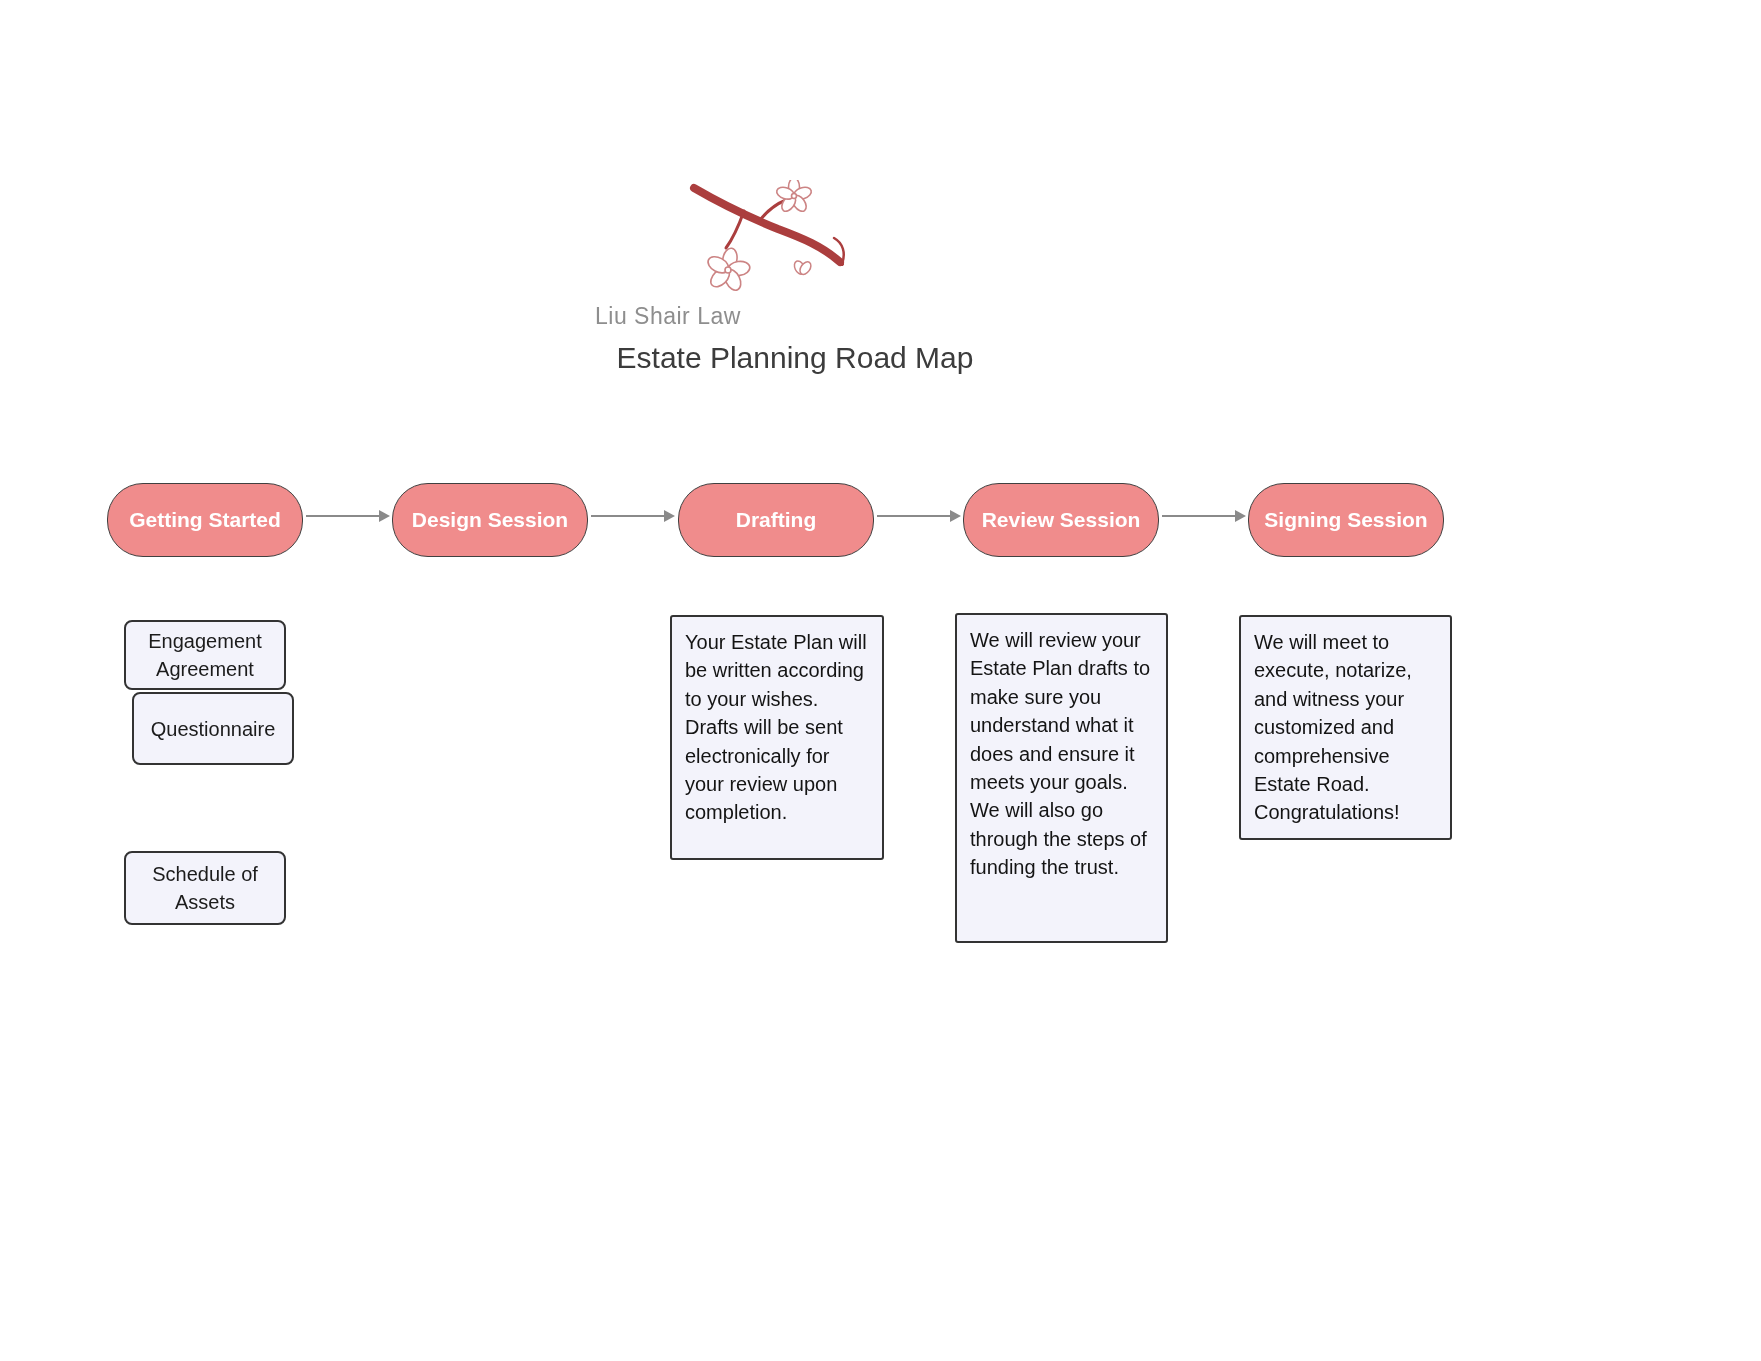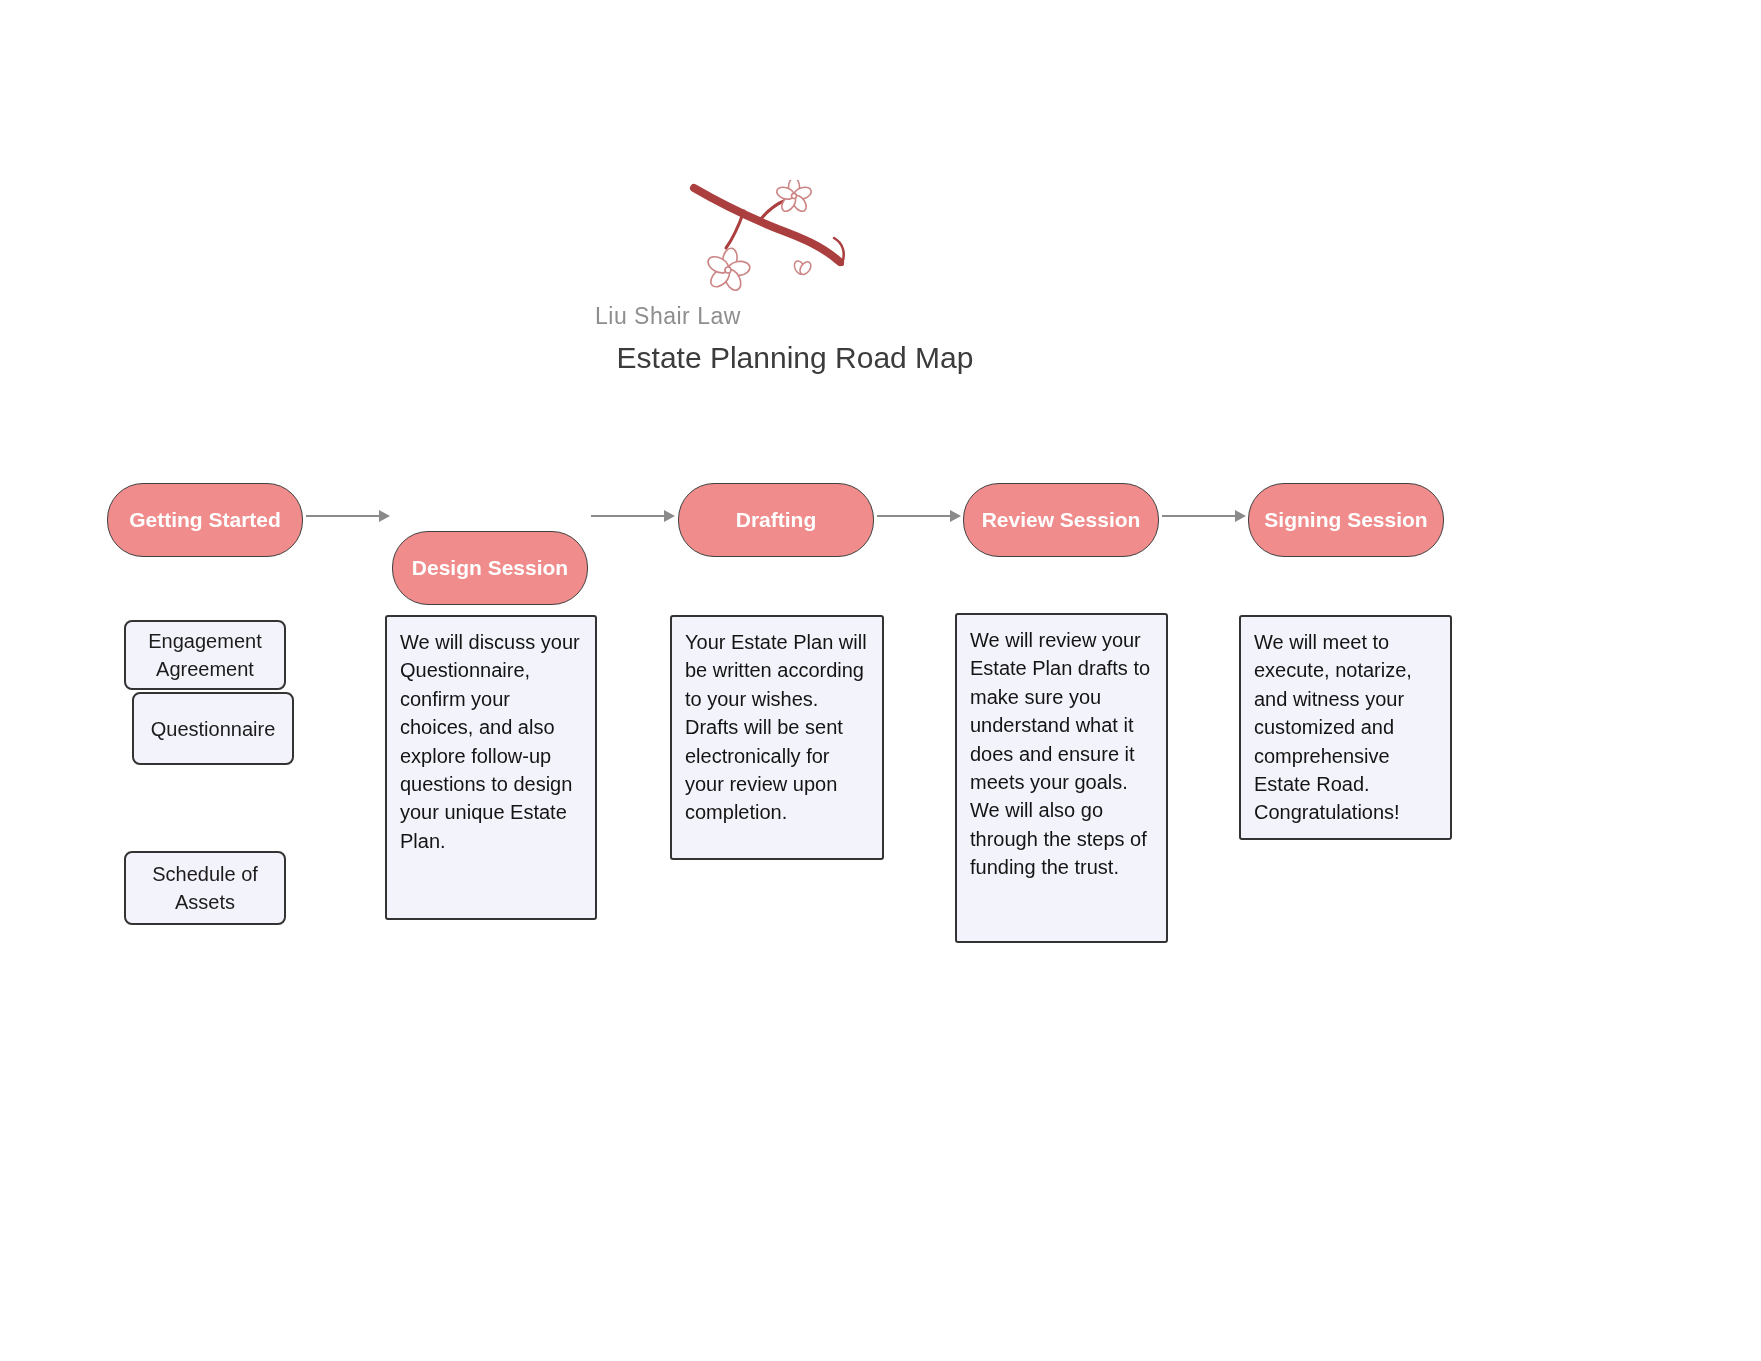--- a/index.html
+++ b/index.html
@@ -96,21 +96,21 @@
       </g>
     </svg>
   </div>
 
   <div class="brand">Liu Shair Law</div>
   <div class="title">Estate Planning Road Map</div>
 
   <div class="pill" style="left:107px;">
     <span>Getting Started</span>
   </div>
-  <div class="pill" style="left:392px;margin-top:48px;">
+  <div class="pill" style="left:392px;">
     <span>Design Session</span>
   </div>
   <div class="pill" style="left:678px;">
     <span>Drafting</span>
   </div>
   <div class="pill" style="left:1248px;">
     <span>Signing Session</span>
   </div>
   <div class="pill" style="left:963px;">
     <span>Review Session</span>
@@ -124,21 +124,20 @@
   <div class="item-box" style="top:620px;height:70px;">
     <span>Engagement Agreement</span>
   </div>
   <div class="item-box" style="top:692px;height:73px;margin-left:8px;">
     <span>Questionnaire</span>
   </div>
   <div class="item-box" style="top:851px;height:74px;">
     <span>Schedule of Assets</span>
   </div>
 
-  <div class="desc-box" style="left:385px;top:615px;width:212px;min-height:305px;">We will discuss your Questionnaire, confirm your choices, and also explore follow-up questions to design your unique Estate Plan.</div>
 
   <div class="desc-box" style="left:670px;top:615px;width:214px;min-height:245px;">Your Estate Plan will be written according to your wishes.  Drafts will be sent electronically for your review upon completion.</div>
 
   <div class="desc-box" style="left:955px;top:613px;width:213px;min-height:330px;">We will review your Estate Plan drafts to make sure you understand what it does and ensure it meets your goals. We will also go through the steps of funding the trust.</div>
 
   <div class="desc-box" style="left:1239px;top:615px;width:213px;min-height:217px;">We will meet to execute, notarize, and witness your customized and comprehensive Estate Road. Congratulations!</div>
 
 </div>
 
 </body></html>

